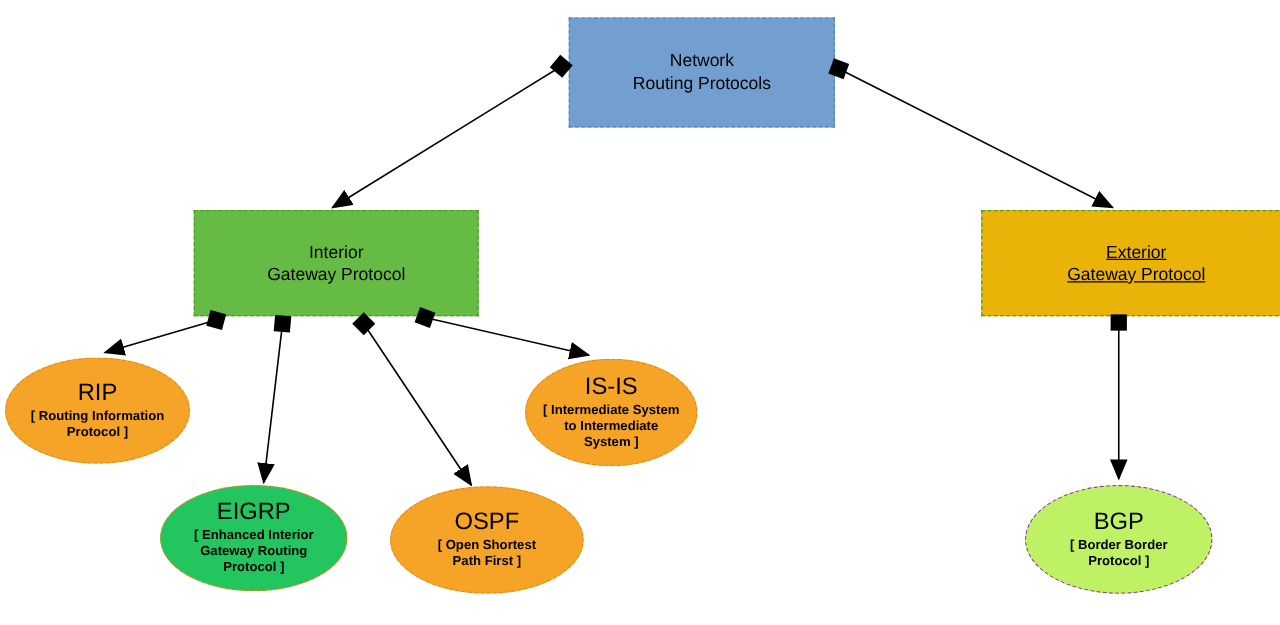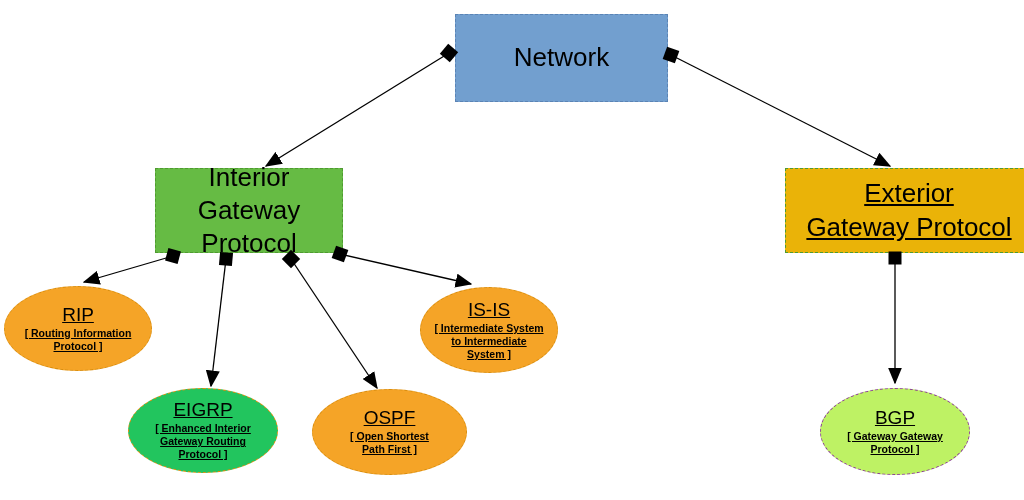--- a/index.html
+++ b/index.html
@@ -26,24 +26,23 @@
     box-sizing: border-box;
     z-index: 2;
   }
   .rect {
     border: 1px dashed rgba(0,0,0,0.25);
   }
   .ellipse {
     border-radius: 50%;
     border: 1px dashed rgba(0,0,0,0.25);
     padding: 0 10px;
-    text-decoration: underline;
   }
   .box-title {
-    font-size: 26px;
+    font-size: 14px;
     line-height: 1.28;
     font-weight: 400;
   }
   .abbr {
     font-size: 19px;
     line-height: 1.15;
     font-weight: 400;
   }
   .full {
     font-size: 10.5px;
@@ -61,23 +60,24 @@
     pointer-events: none;
   }
 </style>
 </head>
 <body>
 
 <div class="canvas">
 
   <div class="node rect" style="left: 455px; top: 14px; width: 213px; height: 88px; background-color: rgb(114, 159, 207); border-color: rgb(91, 132, 181);">
     <div class="box-title">Network</div>
+    <div class="box-title">Routing Protocols</div>
   </div>
 
-  <div class="node rect" style="left: 155px; top: 168px; width: 188px; height: 85px; background-color: rgb(102, 187, 68); border-color: rgb(79, 154, 49);">
+  <div class="node rect" style="left: 155px; top: 168px; width: 228px; height: 85px; background-color: rgb(102, 187, 68); border-color: rgb(79, 154, 49);">
     <div class="box-title">Interior</div>
     <div class="box-title">Gateway Protocol</div>
   </div>
 
   <div class="node rect" style="left: 785px; top: 168px; width: 248px; height: 85px; background-color: #eab308; border-color: rgb(79, 154, 49); text-decoration: underline;">
     <div class="box-title">Exterior</div>
     <div class="box-title">Gateway Protocol</div>
   </div>
 
   <div class="node ellipse" style="left: 4px; top: 286px; width: 148px; height: 85px; background-color: rgb(245, 164, 39); border-color: rgb(217, 142, 15);">
@@ -101,21 +101,21 @@
   </div>
 
   <div class="node ellipse" style="left: 312px; top: 389px; width: 155px; height: 86px; background-color: rgb(245, 164, 39); border-color: rgb(217, 142, 15);">
     <div class="abbr">OSPF</div>
     <div class="full">[ Open Shortest
 Path First ]</div>
   </div>
 
   <div class="node ellipse" style="left: 820px; top: 388px; width: 150px; height: 87px; background-color: #bef264; border-color: rgb(140, 67, 144);">
     <div class="abbr">BGP</div>
-    <div class="full">[ Gateway Gateway
+    <div class="full">[ Border Border
 Protocol ]</div>
   </div>
 
   <svg class="connectors" width="1024" height="500" viewBox="0 0 1024 500">
     <defs>
       <marker id="arrowhead" viewBox="0 0 12 10" refX="11" refY="5" markerWidth="13" markerHeight="11" orient="auto">
         <path d="M0,0 L12,5 L0,10 Z" fill="#000000"></path>
       </marker>
     </defs>
 

